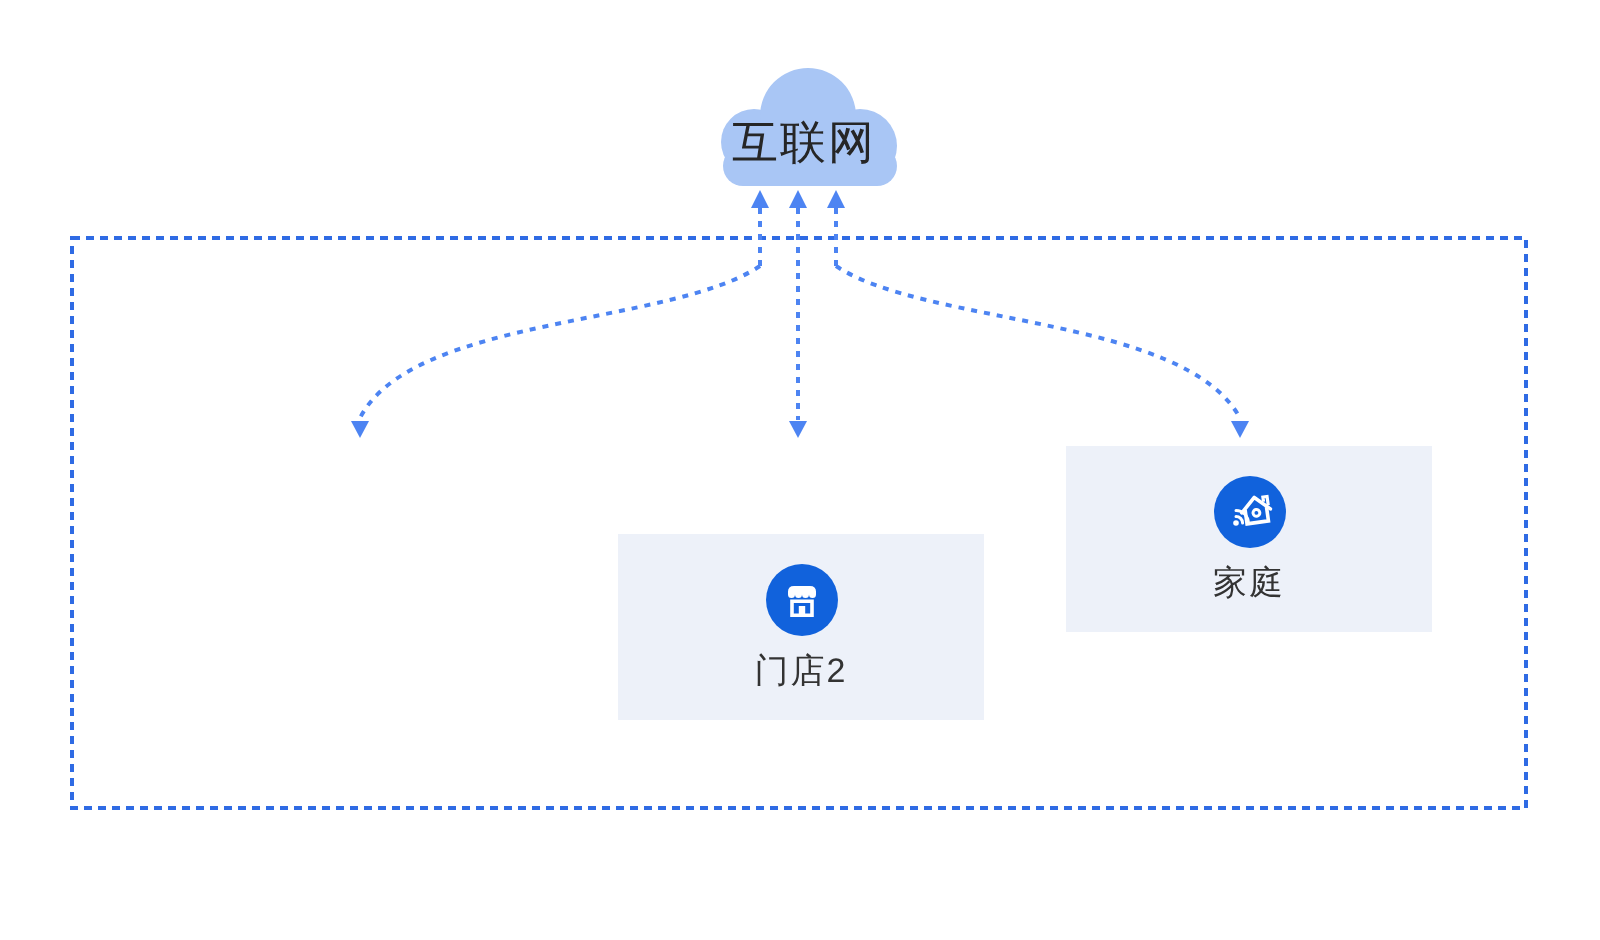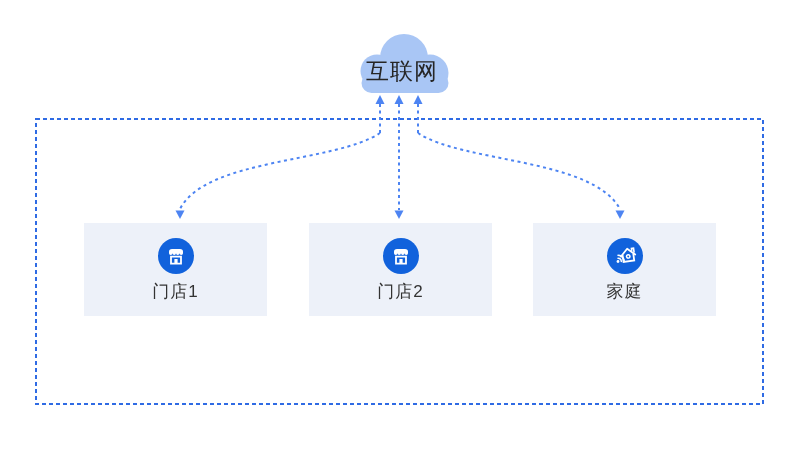--- a/index.html
+++ b/index.html
@@ -46,21 +46,21 @@
     display: block;
   }
   .node-icon svg { display: block; width: 36px; height: 36px; }
   .node-label {
     margin-top: 6px;
     font-size: 17px;
     color: #333333;
     letter-spacing: 1px;
   }
   .node-1 { left: 84px; }
-  .node-2 { left: 309px; }
+  .node-2 { left: 309px; margin-top: 44px; }
   .node-3 { left: 533px; align-items: center; }
 </style>
 </head>
 <body>
 
 <div class="stage">
 
   <svg class="lines-layer" viewBox="0 0 800 470">
 
     <rect x="36" y="119" width="727" height="285" fill="none" stroke="#2F6BE4" stroke-width="2" stroke-dasharray="4 3"></rect>
@@ -85,33 +85,20 @@
       <path d="M399 95 L394.5 104 L403.5 104 Z"></path>
       <path d="M418 95 L413.5 104 L422.5 104 Z"></path>
       <path d="M180 219 L175.5 210.5 L184.5 210.5 Z"></path>
       <path d="M399 219 L394.5 210.5 L403.5 210.5 Z"></path>
       <path d="M620 219 L615.5 210.5 L624.5 210.5 Z"></path>
     </g>
   </svg>
 
   <div class="cloud-label">互联网</div>
 
-  <div class="node node-1">
-    <span class="node-icon">
-      <svg viewBox="0 0 36 36">
-        <circle cx="18" cy="18" r="18" fill="#1162DC"></circle>
-        <path fill="#ffffff" d="M11 15.2 V13.8 Q11 11 14 11 H22 Q25 11 25 13.8 V15.2
-                 A1.75 1.75 0 0 1 21.5 15.2 A1.75 1.75 0 0 1 18 15.2
-                 A1.75 1.75 0 0 1 14.5 15.2 A1.75 1.75 0 0 1 11 15.2 Z"></path>
-        <path d="M13 18.6 h10 v7 h-10 z" fill="none" stroke="#ffffff" stroke-width="1.8"></path>
-        <rect x="16.4" y="21" width="3.2" height="4.6" fill="#ffffff"></rect>
-      </svg>
-    </span>
-    <span class="node-label">门店1</span>
-  </div>
 
   <div class="node node-2">
     <span class="node-icon">
       <svg viewBox="0 0 36 36">
         <circle cx="18" cy="18" r="18" fill="#1162DC"></circle>
         <path fill="#ffffff" d="M11 15.2 V13.8 Q11 11 14 11 H22 Q25 11 25 13.8 V15.2
                  A1.75 1.75 0 0 1 21.5 15.2 A1.75 1.75 0 0 1 18 15.2
                  A1.75 1.75 0 0 1 14.5 15.2 A1.75 1.75 0 0 1 11 15.2 Z"></path>
         <path d="M13 18.6 h10 v7 h-10 z" fill="none" stroke="#ffffff" stroke-width="1.8"></path>
         <rect x="16.4" y="21" width="3.2" height="4.6" fill="#ffffff"></rect>

